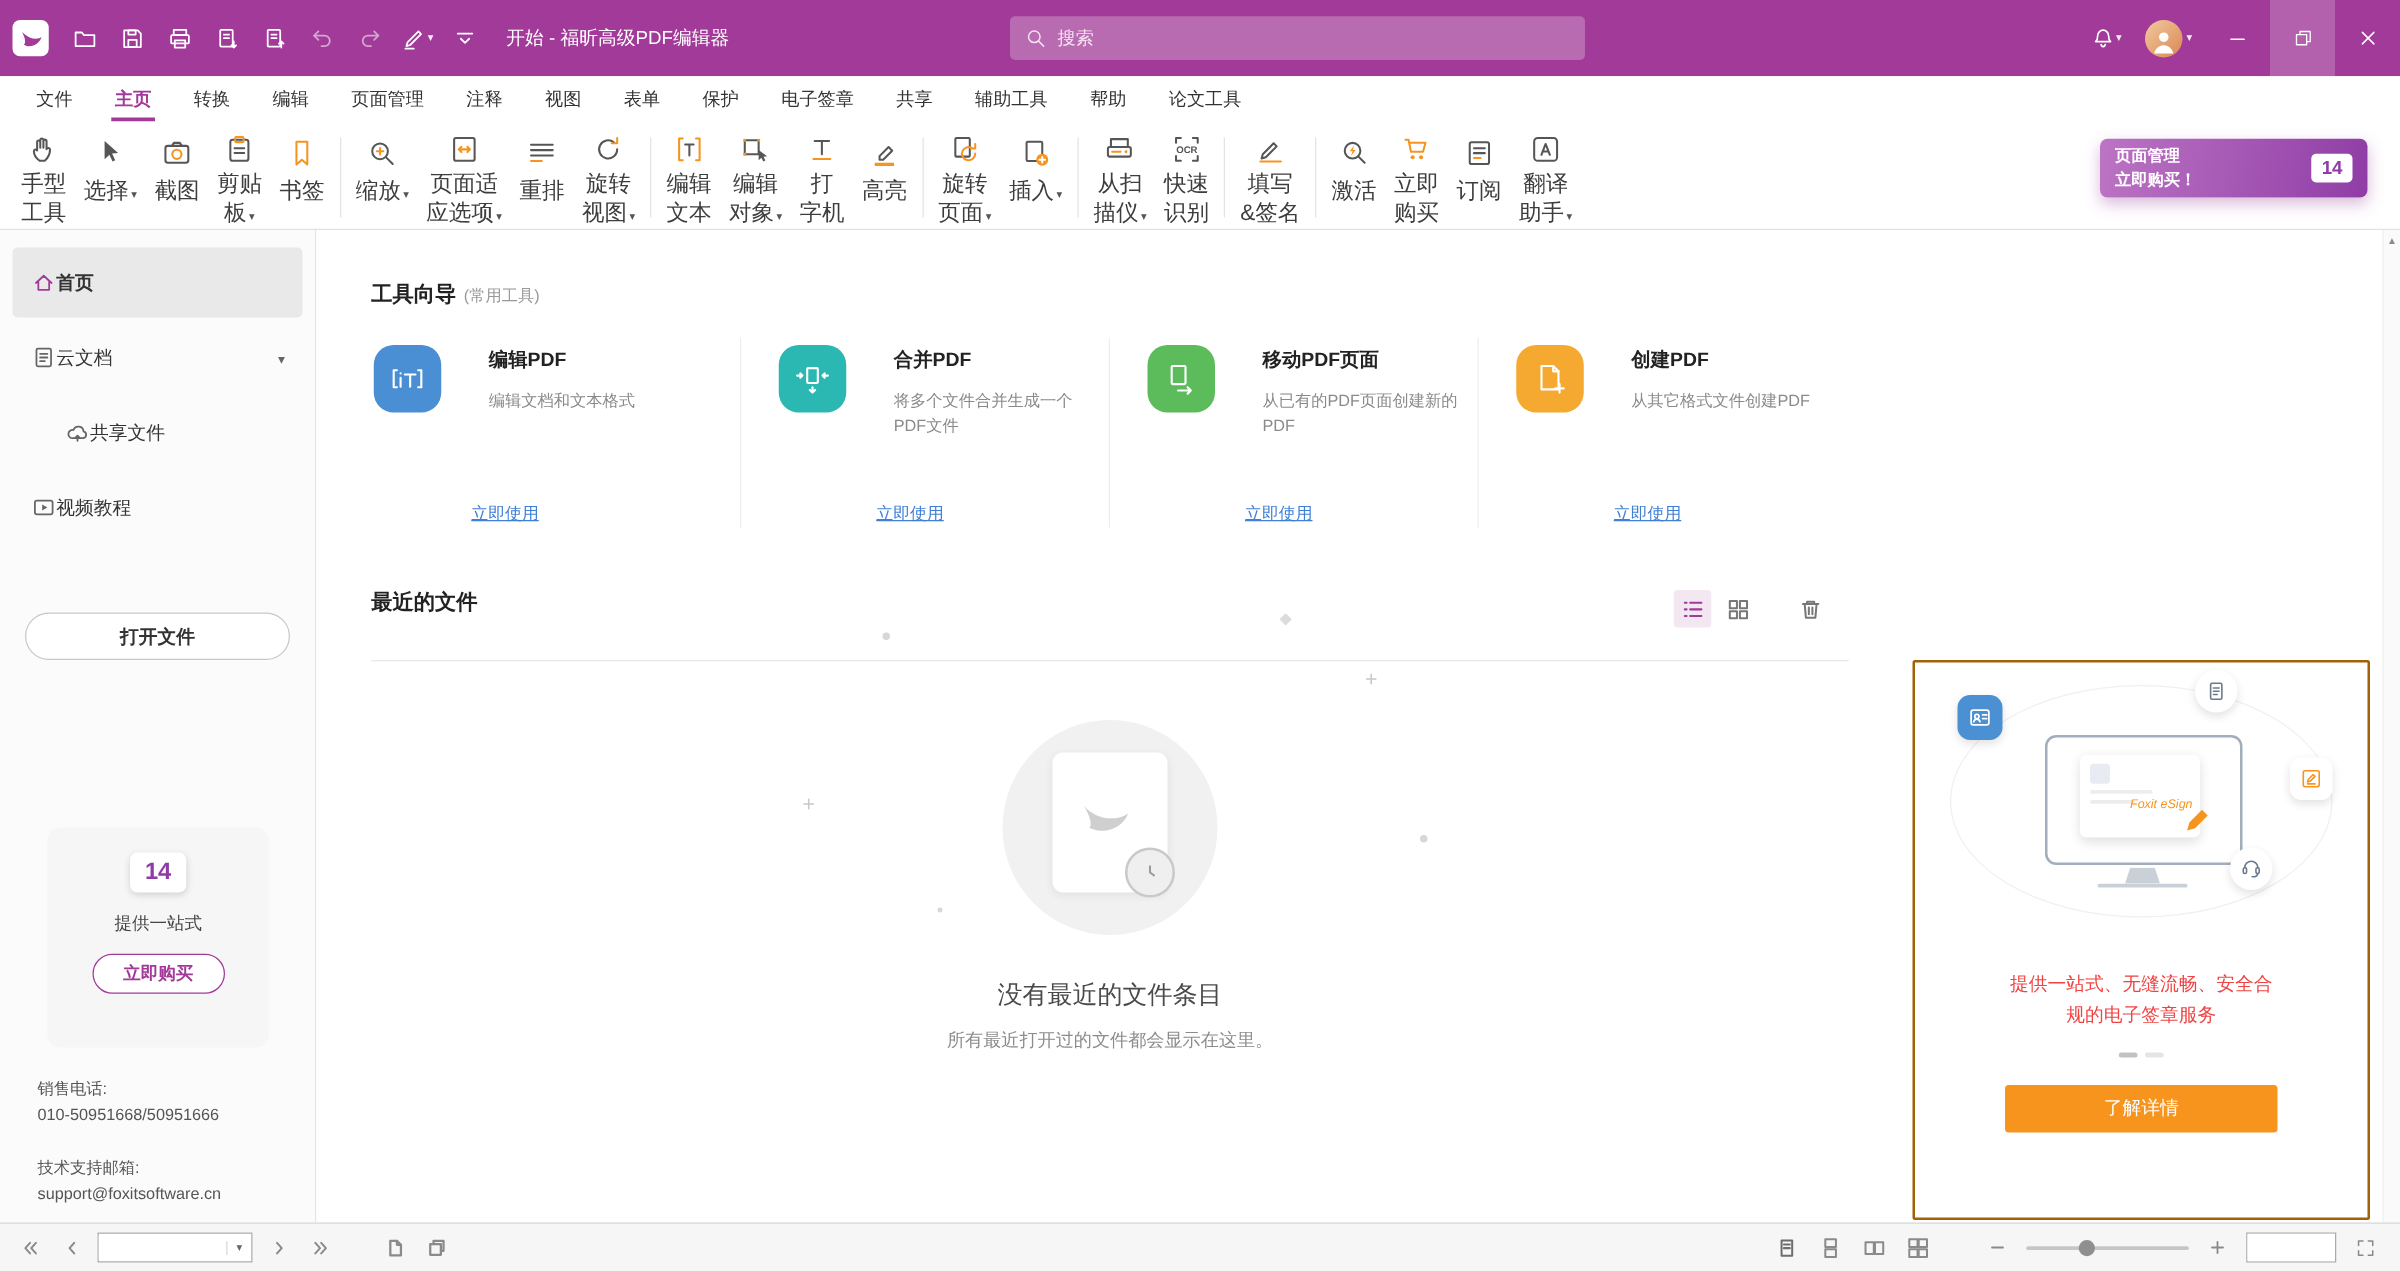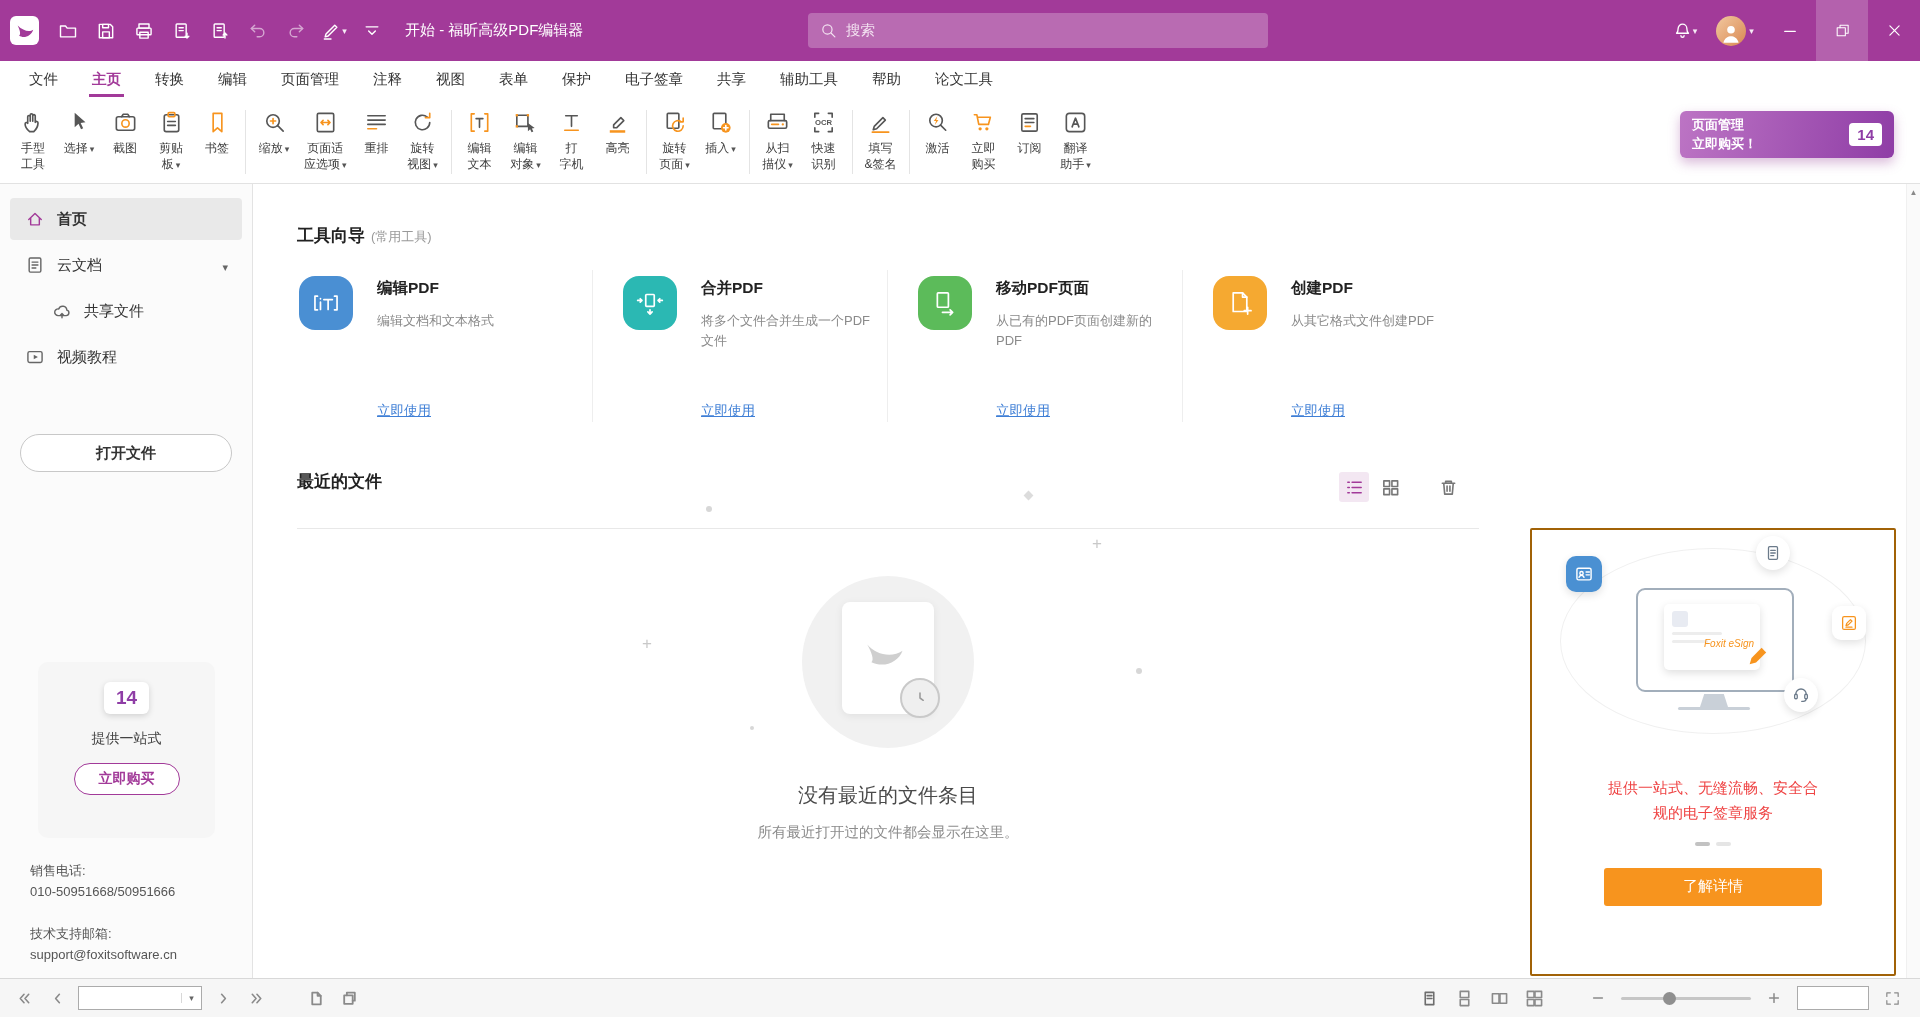--- a/index.html
+++ b/index.html
@@ -26,48 +26,48 @@
 .avatar{width:30px;height:30px;border-radius:50%;background:linear-gradient(135deg,#F2C9A0,#D98852);display:flex;align-items:flex-end;justify-content:center;overflow:hidden;margin:0 2px}
 
 .menubar{position:absolute;left:0;top:61px;width:1920px;height:37px;background:#fff;display:flex;align-items:center;padding-left:12px}
 .mi{padding:0 17px;font-size:14.5px;color:#333;height:100%;display:flex;align-items:center;position:relative}
 .mi.active{color:#A23A99;font-weight:bold}
 .mi.active::after{content:"";position:absolute;left:14px;right:14px;bottom:1px;height:3px;background:#A23A99}
 
 .ribbon{position:absolute;left:0;top:98px;width:1920px;height:86px;background:#fff;border-bottom:1px solid #E2E2E2;display:flex;align-items:stretch;padding:5px 10px 2px}
 .tool{display:flex;flex-direction:column;align-items:center;padding:3px 7px;min-width:46px;border-radius:3px}
 .ticon{height:32px;display:flex;align-items:center;justify-content:center;color:#565656}
-.lbl{margin-top:3px;font-size:12px;line-height:1.3;color:#3d3d3d;text-align:center;white-space:pre-line}
+.lbl{margin-top:3px;font-size:18px;line-height:1.3;color:#3d3d3d;text-align:center;white-space:pre-line}
 .tool.dd .lbl::after{content:"▾";font-size:9px;color:#555;margin-left:2px}
 .rsep{width:1px;background:#E4E4E4;margin:7px 5px}
 .trial{position:absolute;right:26px;top:13px;width:214px;height:47px;background:linear-gradient(100deg,#BC74C4,#8F3DA6);border-radius:6px;display:flex;align-items:center;padding:0 12px;color:#fff;box-shadow:0 5px 12px rgba(150,60,150,.35)}
 .trial .t1{font-size:13px;font-weight:bold;line-height:1.4}
 .trial .days{margin-left:auto;background:#fff;color:#8F3DA6;font-weight:bold;font-size:15px;border-radius:4px;padding:3px 8px}
 
 .sidebar{position:absolute;left:0;top:184px;width:253px;height:794px;background:#FBFBFB;border-right:1px solid #E3E3E3}
-.side-item{display:flex;align-items:center;gap:12px;height:42px;margin:4px 10px;padding-left:15px;font-size:15px;color:#333;border-radius:4px}
+.side-item{display:flex;align-items:center;height:56px;margin:4px 10px;padding-left:15px;font-size:15px;color:#333;border-radius:4px}
 .side-item.first{margin-top:14px}
 .side-item.active{background:#E9E9E9;font-weight:bold}
 .side-item.sub{padding-left:42px}
 .chev{margin-left:auto;margin-right:14px;color:#666}
 .chev::after{content:"▾";font-size:11px}
 .open-btn{margin:56px auto 0;display:block;width:212px;height:38px;background:#fff;border:1px solid #C8C8C8;border-radius:19px;font-size:15px;font-weight:bold;color:#333;font-family:inherit}
 .side-trial{position:absolute;left:38px;top:478px;width:177px;height:176px;background:#F6F6F6;border-radius:10px;display:flex;flex-direction:column;align-items:center;padding-top:20px}
 .side-trial .d{background:#fff;border-radius:6px;box-shadow:0 2px 6px rgba(0,0,0,.15);color:#8F3DA6;font-weight:bold;font-size:19px;padding:5px 12px}
 .side-trial .t{margin-top:16px;font-size:14px;color:#444}
 .side-trial .buy{margin-top:15px;border:1.5px solid #A23A99;color:#A23A99;border-radius:17px;font-size:14px;font-weight:bold;padding:6px 24px;background:#fff;font-family:inherit}
 .contact{position:absolute;left:30px;top:676px;font-size:13px;color:#555;line-height:1.65}
 .contact .blk2{margin-top:20px}
 .contact .mail{color:#555}
 
 .main{position:absolute;left:253px;top:184px;width:1653px;height:794px;background:#fff}
 .tools-head{position:absolute;left:44px;top:40px;font-size:17px;font-weight:bold;color:#222}
 .tools-head .subt{font-size:13px;color:#999;font-weight:normal;margin-left:6px}
 .cards{position:absolute;left:44px;top:86px;width:1182px;height:152px;display:grid;grid-template-columns:repeat(4,295px)}
-.card{position:relative;display:flex;gap:24px;padding:6px 8px 0 30px;border-left:1px solid #EEE}
+.card{position:relative;display:flex;gap:38px;padding:6px 8px 0 30px;border-left:1px solid #EEE}
 .card:first-child{border-left:none;padding-left:2px}
 .cicon{width:54px;height:54px;border-radius:16px;flex:none;display:flex;align-items:center;justify-content:center}
 .c-blue{background:#4A8FD3}.c-teal{background:#2BB8B3}.c-green{background:#5CBB5A}.c-orange{background:#F5A931}
 .ctitle{font-size:15.5px;font-weight:bold;color:#222;padding-top:2px}
 .cdesc{margin-top:12px;font-size:13px;color:#8a8a8a;max-width:215px;line-height:1.5}
 .clink{position:absolute;bottom:2px;font-size:13.5px;color:#3F7FD6;text-decoration:underline;left:108px}
 .card:first-child .clink{left:80px}
 .recent-head{position:absolute;left:44px;top:286px;font-size:17px;font-weight:bold;color:#222}
 .view-btns{position:absolute;top:288px;left:1086px;display:flex;align-items:center}
 .vb{width:30px;height:30px;display:flex;align-items:center;justify-content:center;border-radius:3px}

